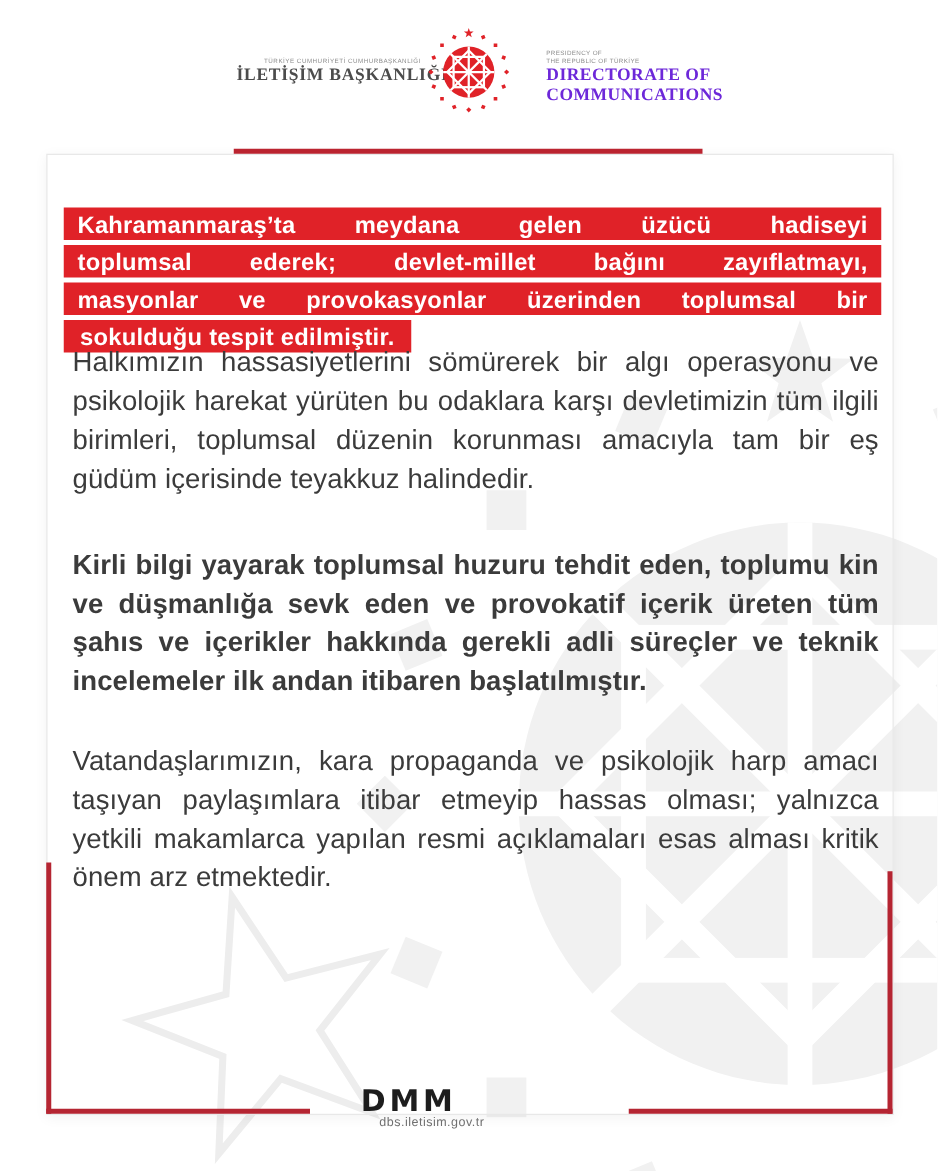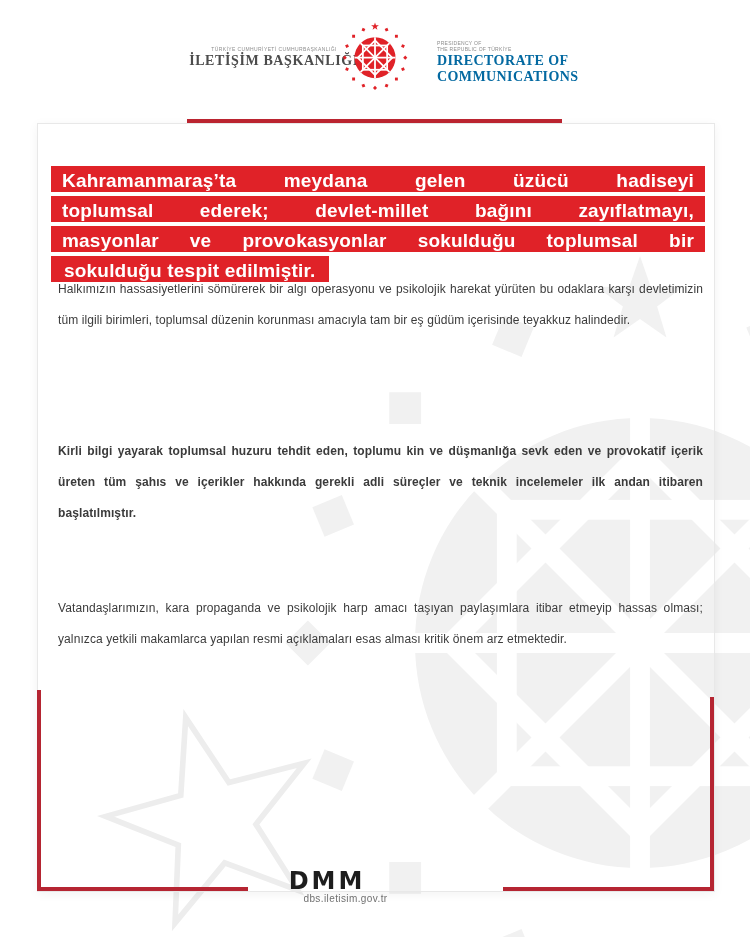--- a/index.html
+++ b/index.html
@@ -8,21 +8,21 @@
 
   
   .logo-left{position:absolute;left:188px;top:46px;width:172px;text-align:center;z-index:5;}
   .logo-left .tiny{font-size:5px;letter-spacing:.4px;color:#8d8d8d;white-space:nowrap;}
   .logo-left .name{font-family:"Liberation Serif",serif;font-weight:bold;font-size:14px;
                    letter-spacing:.6px;color:#4c4c4c;white-space:nowrap;margin-top:1px;}
   .emblem{position:absolute;left:334px;top:15px;width:82px;height:82px;color:#e02228;z-index:5;}
   .logo-right{position:absolute;left:437px;top:40px;z-index:5;}
   .logo-right .tiny{font-size:5px;letter-spacing:.3px;color:#8d8d8d;line-height:6px;white-space:nowrap;}
   .logo-right .name{font-family:"Liberation Serif",serif;font-weight:bold;font-size:14px;
-                    letter-spacing:.4px;color:#0369a1;line-height:14px;white-space:nowrap;margin-top:2px;}
+                    letter-spacing:.4px;color:#6d28d9;line-height:14px;white-space:nowrap;margin-top:2px;}
 
   
   .top-accent{position:absolute;left:187px;top:119px;width:375px;height:4px;background:#bb2430;z-index:6;}
   .card{position:absolute;left:37px;top:123px;width:676px;height:767px;background:transparent;
         border:1px solid #e8e8e8;box-shadow:0 2px 10px rgba(0,0,0,.05);z-index:2;}
   .accent{position:absolute;background:#b52532;z-index:6;}
   .accent.lv{left:37px;top:690px;width:4px;height:201px;}
   .accent.rv{left:710px;top:697px;width:4px;height:194px;}
   .accent.bl{left:37px;top:887px;width:211px;height:4px;}
   .accent.br{left:503px;top:887px;width:211px;height:4px;}
@@ -35,21 +35,21 @@
 
   
   .headline{position:absolute;left:51px;top:166px;width:654px;z-index:5;}
   .hbar{box-sizing:border-box;width:654px;background:#e02228;color:#ffffff;font-weight:bold;
         font-size:19px;height:26px;line-height:30px;padding:0 11px;margin-bottom:4px;
         letter-spacing:.2px;text-align:justify;text-justify:inter-word;overflow:hidden;}
   .hbar.full{text-align-last:justify;}
   .hbar.lastbar{display:inline-block;width:auto;text-align:center;text-align-last:left;padding:0 13px;}
 
   
-  .para{position:absolute;left:58px;width:645px;margin:0;font-size:12px;line-height:31px;
+  .para{position:absolute;left:58px;width:645px;margin:0;font-size:22px;line-height:31px;
         color:#3b3b3b;text-align:justify;text-justify:inter-word;letter-spacing:.1px;z-index:5;}
   #p1{top:274px;} #p2{top:436px;font-weight:bold;} #p3{top:593px;}
 
   
   .footer{position:absolute;left:0;top:869px;width:654px;text-align:center;z-index:7;}
   .dmm{font-family:"DejaVu Sans",sans-serif;font-weight:bold;font-size:24px;letter-spacing:3px;
        color:#1d1d1d;line-height:24px;}
   .dmm-url{font-size:10px;color:#6f6f6f;letter-spacing:.4px;margin-top:0;margin-left:37px;}
 </style>
 </head>
@@ -112,21 +112,21 @@
   <div class="top-accent"></div>
   <div class="card"></div>
   <div class="accent lv"></div>
   <div class="accent rv"></div>
   <div class="accent bl"></div>
   <div class="accent br"></div>
 
   <div class="headline">
     <div class="hbar full">Kahramanmaraş’ta meydana gelen üzücü hadiseyi</div>
     <div class="hbar full">toplumsal ederek; devlet-millet bağını zayıflatmayı,</div>
-    <div class="hbar full">masyonlar ve provokasyonlar sokulduğu toplumsal bir</div>
+    <div class="hbar full">masyonlar ve provokasyonlar üzerinden toplumsal bir</div>
     <div class="hbar lastbar">sokulduğu tespit edilmiştir.</div>
   </div>
 
   <p class="para" id="p1">Halkımızın hassasiyetlerini sömürerek bir algı operasyonu ve psikolojik harekat yürüten bu odaklara karşı devletimizin tüm ilgili birimleri, toplumsal düzenin korunması amacıyla tam bir eş güdüm içerisinde teyakkuz halindedir.</p>
   <p class="para" id="p2">Kirli bilgi yayarak toplumsal huzuru tehdit eden, toplumu kin ve düşmanlığa sevk eden ve provokatif içerik üreten tüm şahıs ve içerikler hakkında gerekli adli süreçler ve teknik incelemeler ilk andan itibaren başlatılmıştır.</p>
   <p class="para" id="p3">Vatandaşlarımızın, kara propaganda ve psikolojik harp amacı taşıyan paylaşımlara itibar etmeyip hassas olması; yalnızca yetkili makamlarca yapılan resmi açıklamaları esas alması kritik önem arz etmektedir.</p>
 
   <div class="footer">
     <div class="dmm">DMM</div>
     <div class="dmm-url">dbs.iletisim.gov.tr</div>

